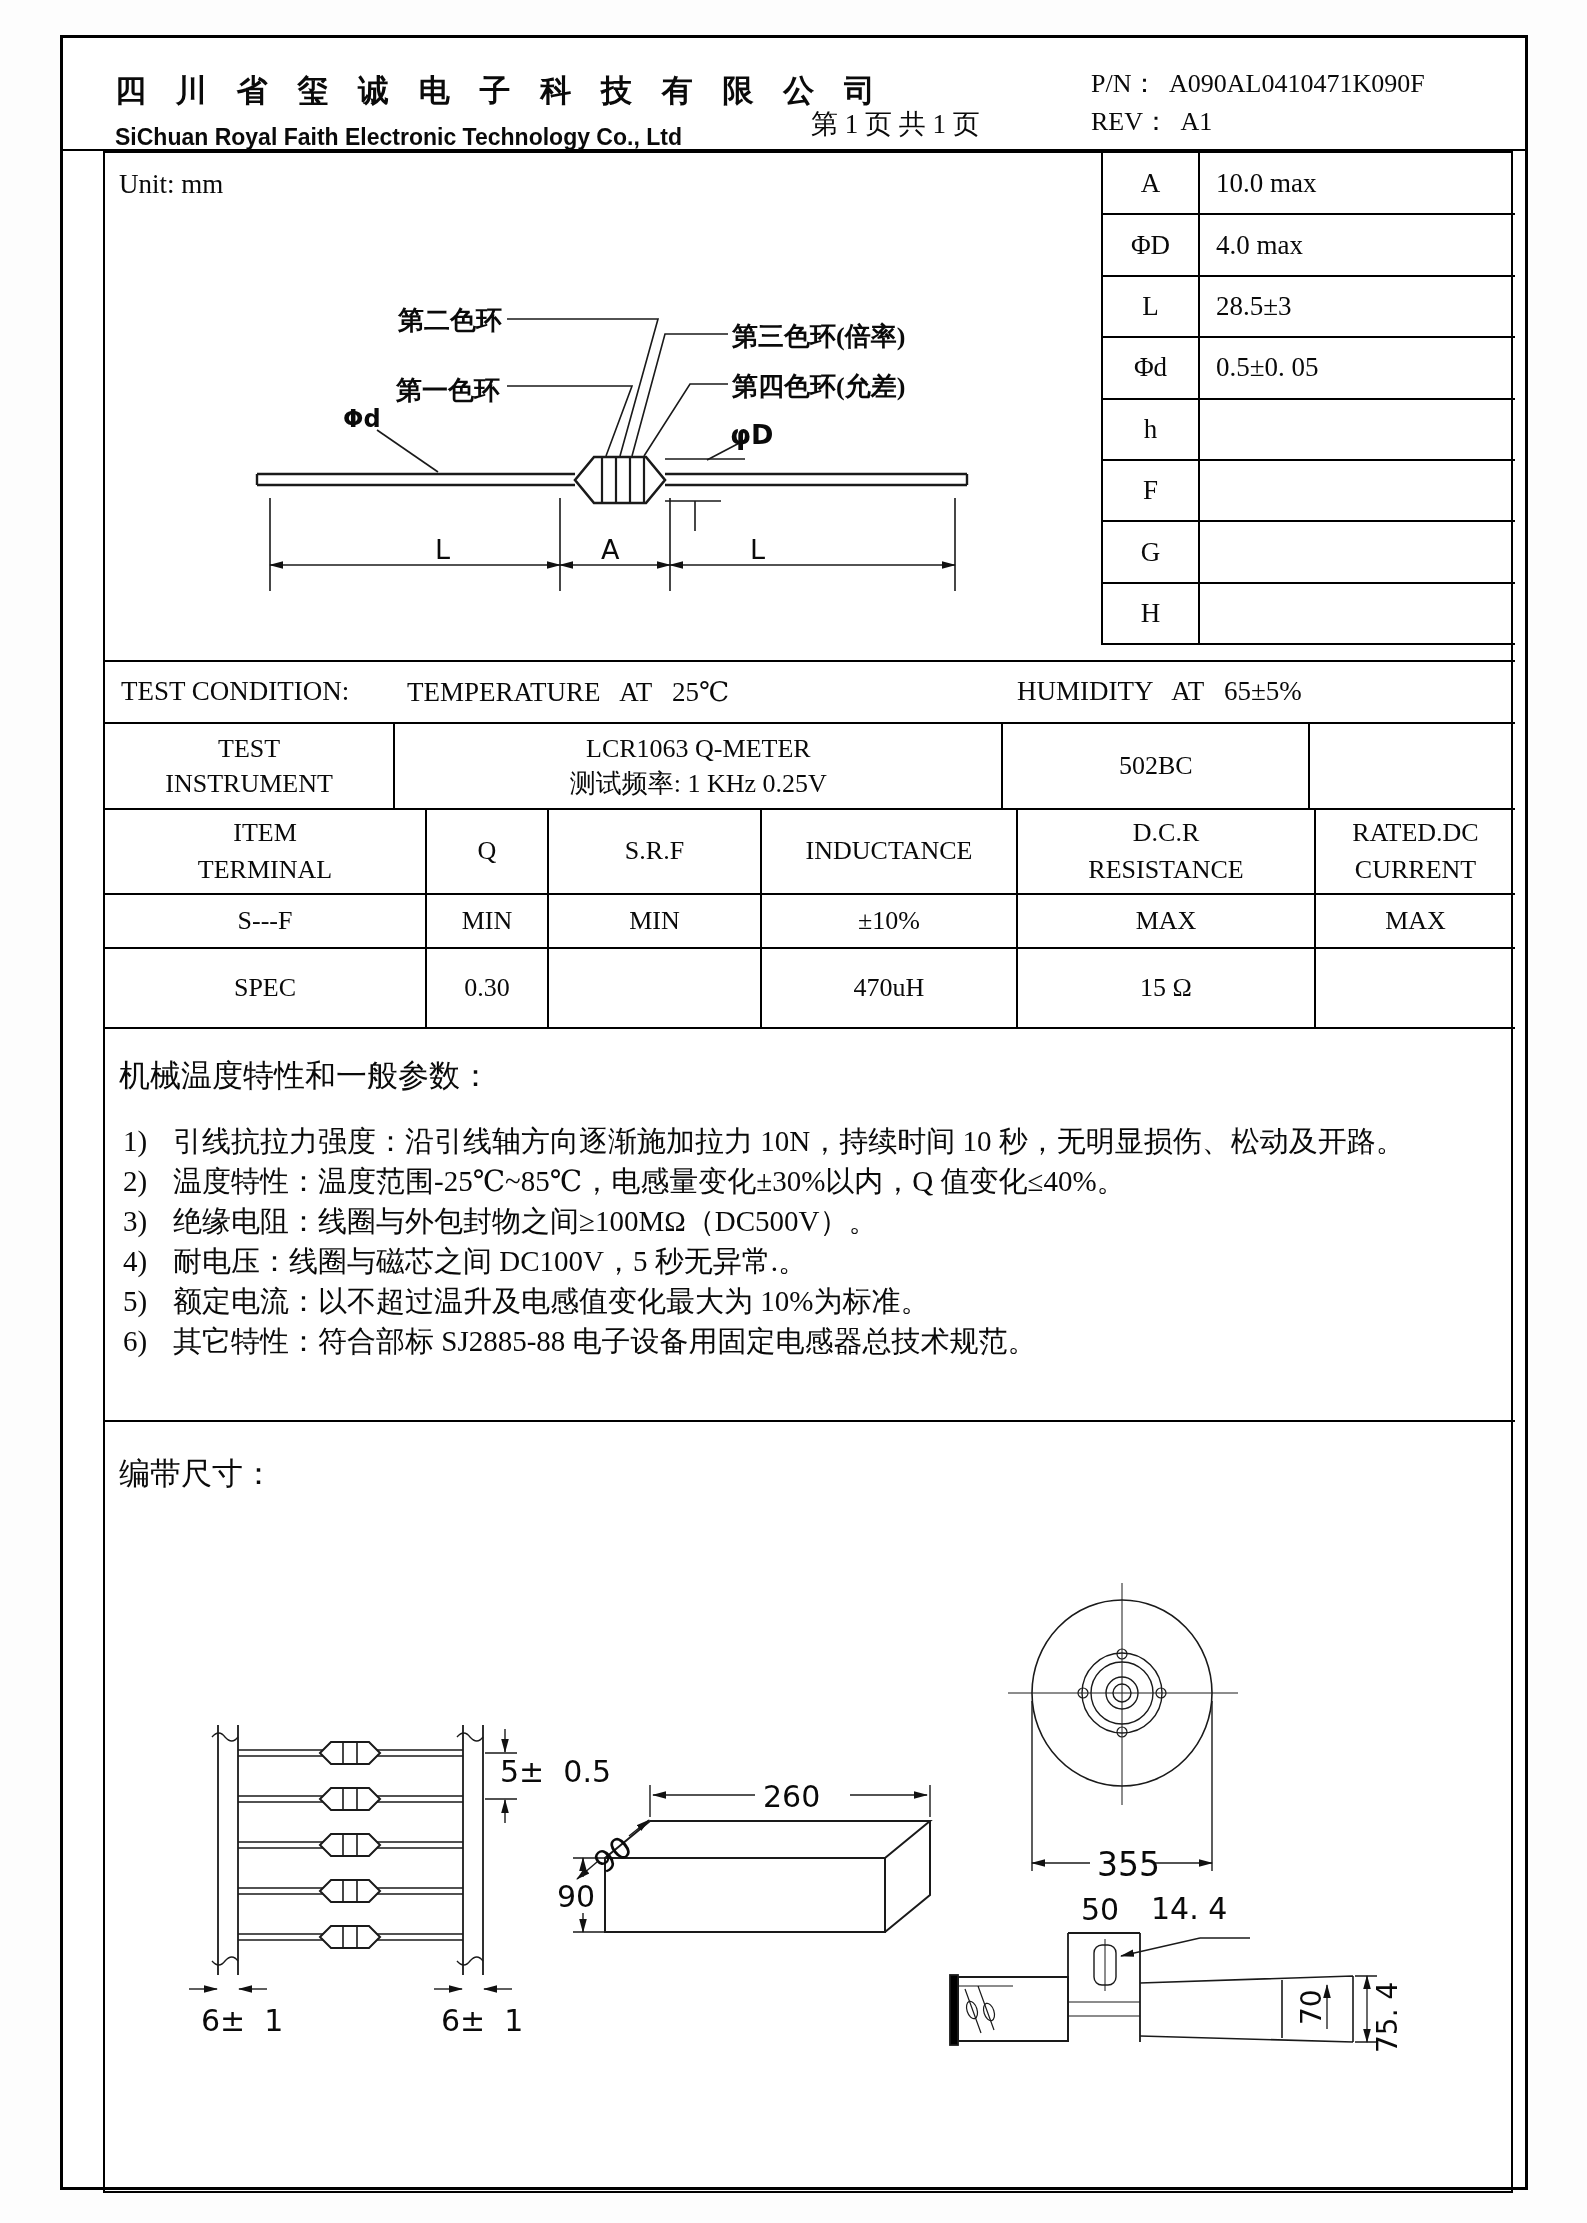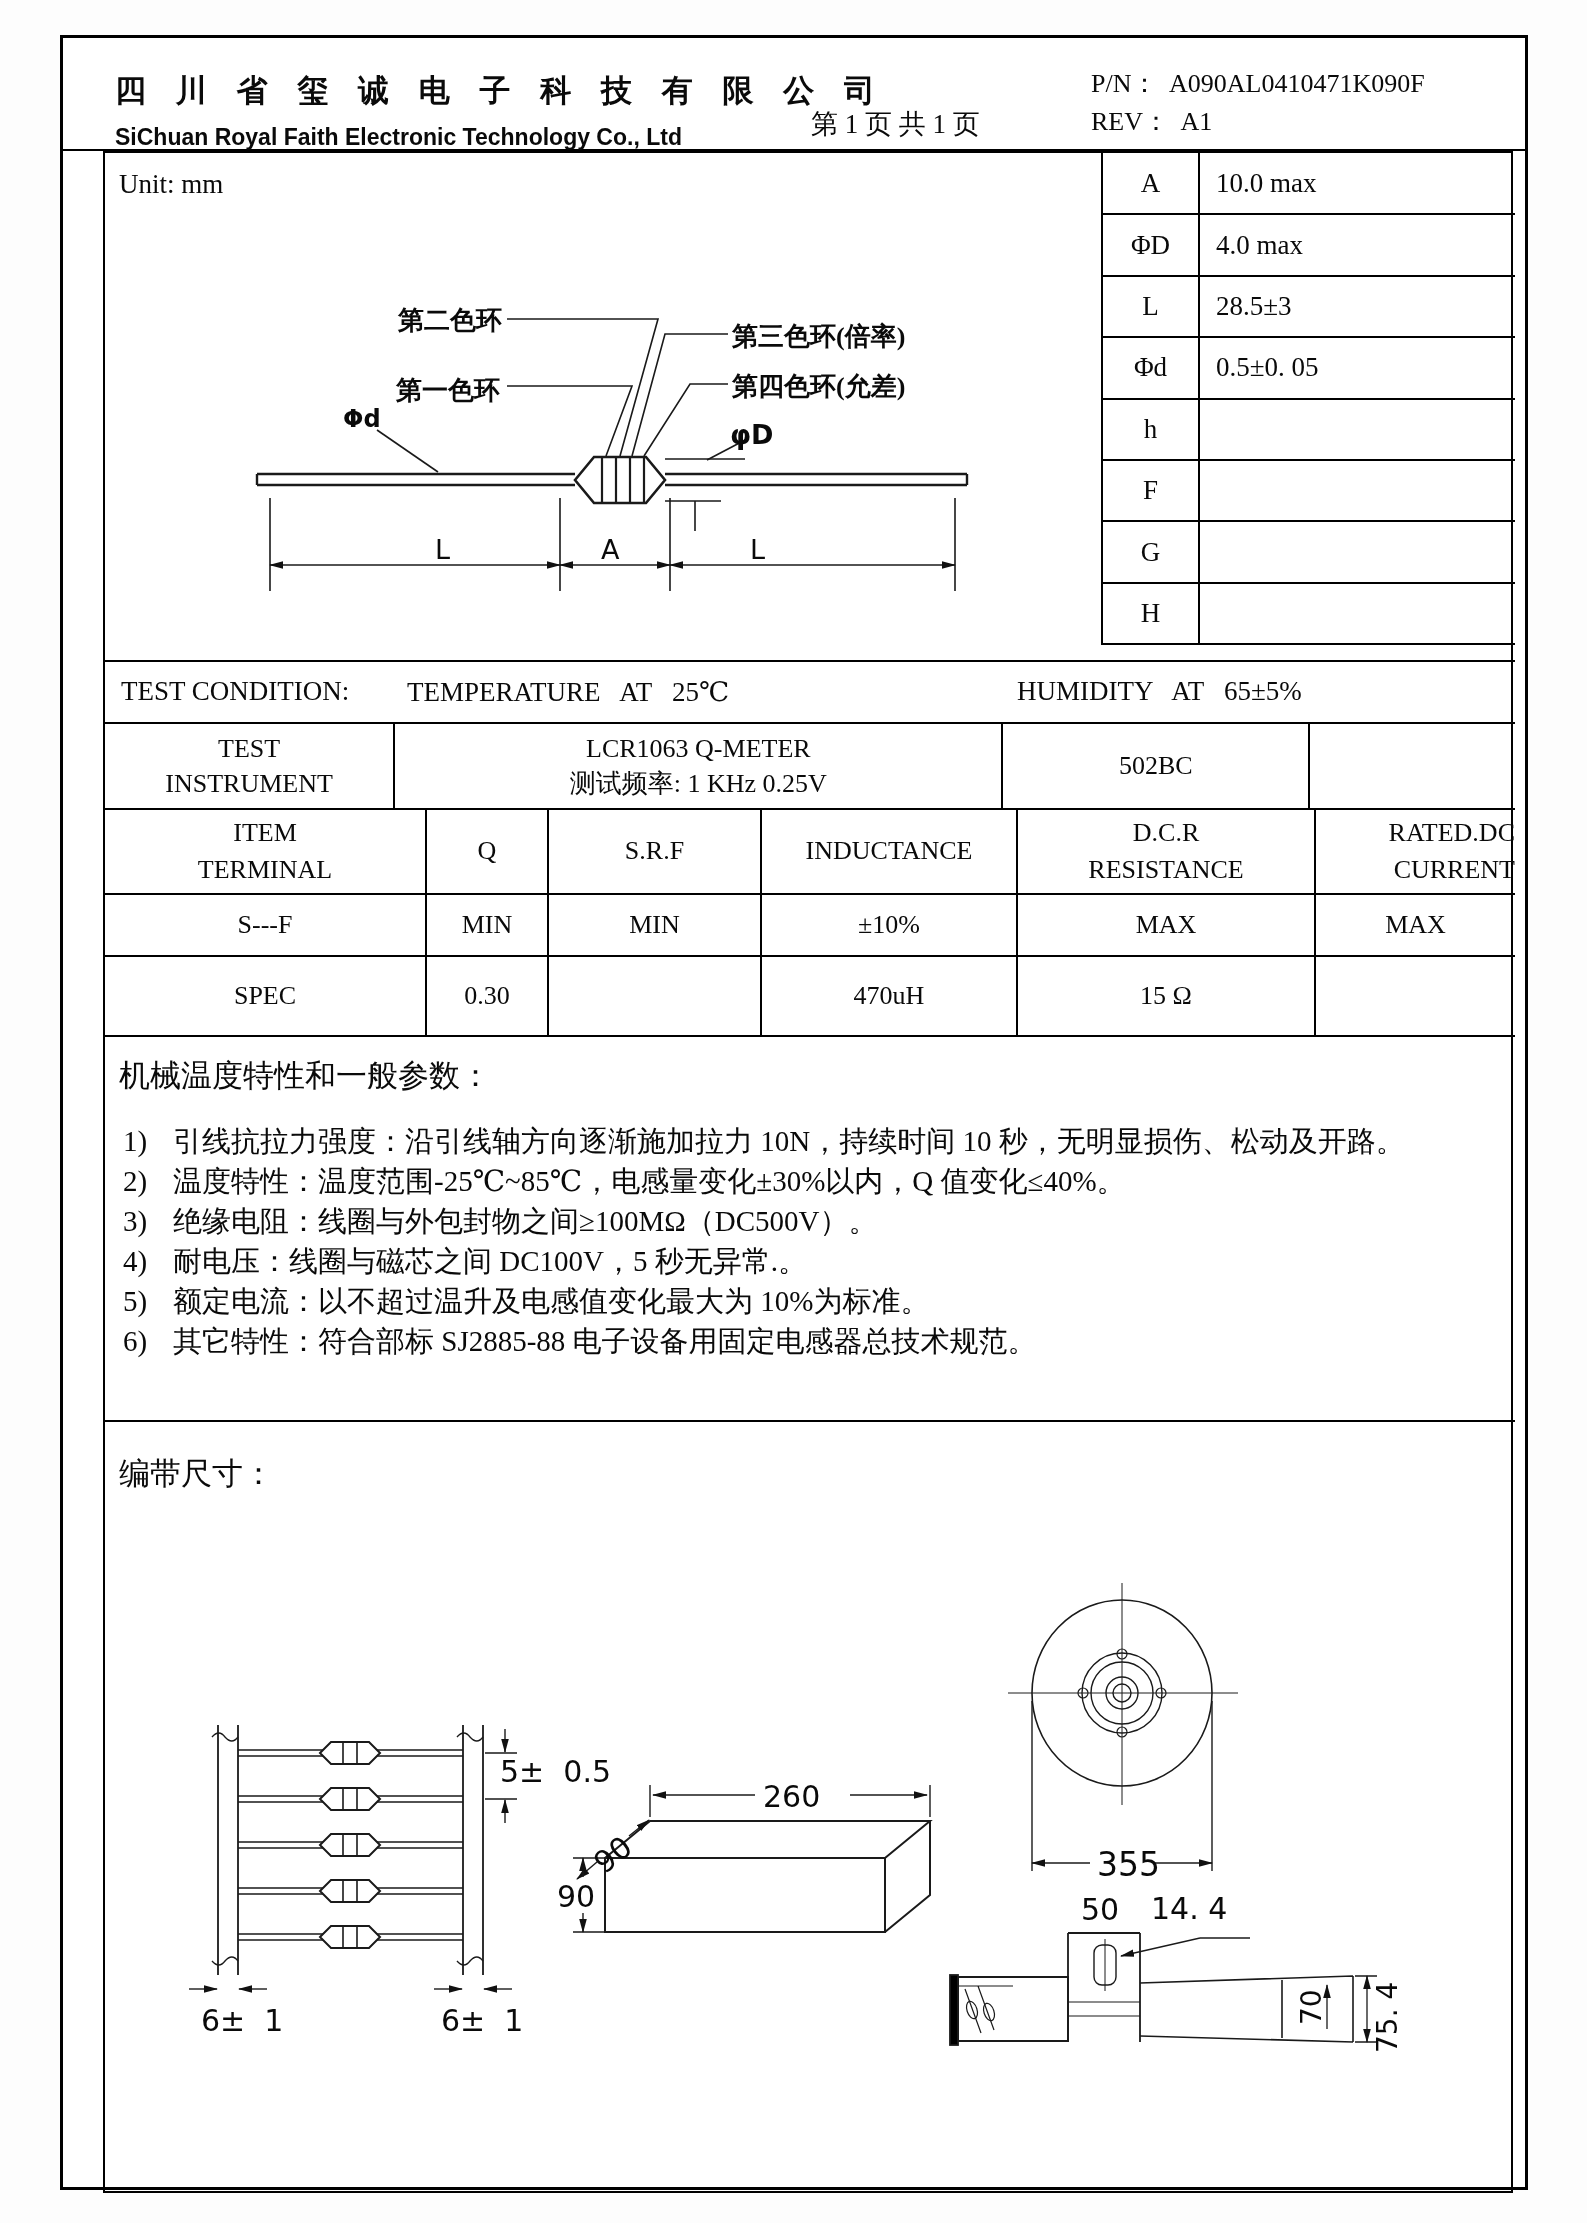--- a/index.html
+++ b/index.html
@@ -45,21 +45,21 @@
   .instab { position:absolute; left:0; top:569px; width:1410px; table-layout:fixed; }
   .instab td { border:2px solid #000; border-left:none; height:86px; text-align:center; vertical-align:middle; font-size:26px; line-height:1.35; }
   .instab td:last-child { border-right:none; }
   .model-cell { font-size:35px; }
 
   
   .spectab { position:absolute; left:0; top:655px; width:1410px; table-layout:fixed; }
   .spectab td { border:2px solid #000; border-left:none; text-align:center; vertical-align:middle; font-size:26px; line-height:1.4; }
   .spectab td:last-child { border-right:none; }
   .spectab tr.r1 td { height:85px; }
-  .spectab tr.r2 td { height:62px; }
+  .spectab tr.r2 td { height:54px; }
   .spectab tr.r3 td { height:80px; border-bottom:2px solid #000; }
   .big-val { font-size:36px; }
   .med-val { font-size:33px; }
 
   
   .mech-title { position:absolute; left:14px; top:902px; font-size:31px; }
   .mech-list { position:absolute; left:18px; top:968px; width:1340px; }
   .mi { display:flex; font-size:29px; line-height:40px; }
   .mino { width:50px; flex:none; }
   .mitxt { width:1258px; }
@@ -192,21 +192,21 @@
             <div>ITEM</div>
             <div>TERMINAL</div>
           </td>
           <td style="width:122px;">Q</td>
           <td style="width:213px;">S.R.F</td>
           <td style="width:256px;">INDUCTANCE</td>
           <td style="width:298px;margin-top:22px;">
             <div>D.C.R</div>
             <div>RESISTANCE</div>
           </td>
-          <td style="width:200px;text-align:right;">
+          <td style="width:200px;">
             <div>RATED.DC</div>
             <div>CURRENT</div>
           </td>
         </tr>
         <tr class="r2">
           <td>S---F</td>
           <td>MIN</td>
           <td>MIN</td>
           <td>±10%</td>
           <td>MAX</td>

